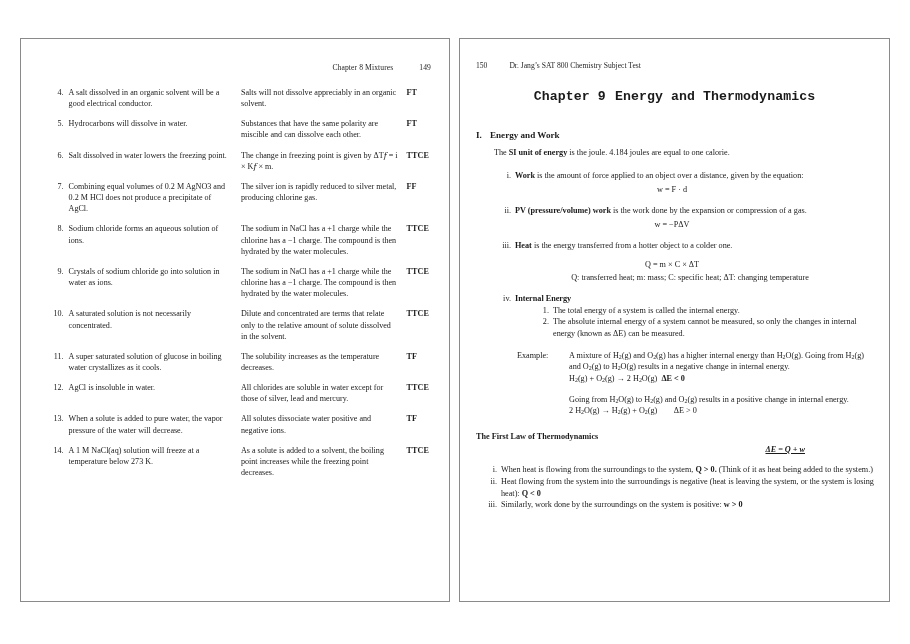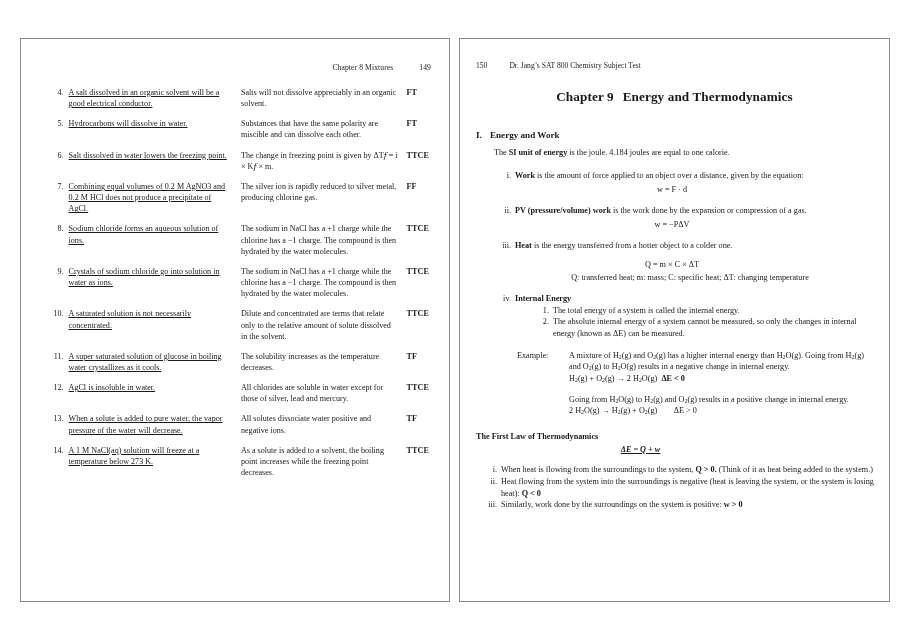--- a/index.html
+++ b/index.html
@@ -62,21 +62,21 @@
     font-size: 8.1px;
     line-height: 1.38;
     padding: 0 0 9px 0;
     color: #1a1a1a;
   }
   .c-num {
     width: 21px;
     text-align: right;
     padding-right: 5px !important;
   }
-  .c-stmt { width: 166px; padding-right: 11px !important; text-decoration: underline; }
+  .c-stmt { width: 166px; padding-right: 11px !important; }
   .c-reason { width: 162px; padding-right: 8px !important; }
   .c-code {
     width: 33px;
     font-size: 7.2px;
     font-weight: bold;
     letter-spacing: 0.2px;
     color: #222;
   }
   .sub { font-size: 0.72em; vertical-align: -0.22em; }
 
@@ -92,20 +92,21 @@
   .rh-pageno { margin-right: 22px; text-align: center; }
 
   .chapter-title {
     position: absolute;
     left: 0; right: 0;
     top: 50px;
     text-align: center;
     font-size: 13.2px;
     font-weight: bold;
     letter-spacing: 0.1px;
+    font-family: Liberation Mono, monospace;
   }
   .ct-gap { display: inline-block; width: 9px; }
 
   .rbody {
     position: absolute;
     left: 16px;
     top: 78px;
     right: 14px;
     font-size: 8.2px;
     line-height: 1.42;
@@ -164,21 +165,21 @@
   }
   .ex-line { margin: 0; }
   .ex-gap { margin-top: 9px; }
   .law-head {
     font-weight: bold;
     margin: 14px 0 1px 0;
   }
   .law-eq {
     font-weight: bold;
     font-style: italic;
-    text-align: center;
+    text-align: right;
     padding-right: 70px;
     margin: 0 0 9px 0;
     text-decoration: underline;
   }
   .bold { font-weight: bold; }
   .nowrap { white-space: nowrap; }
 </style>
 </head>
 <body>
 

